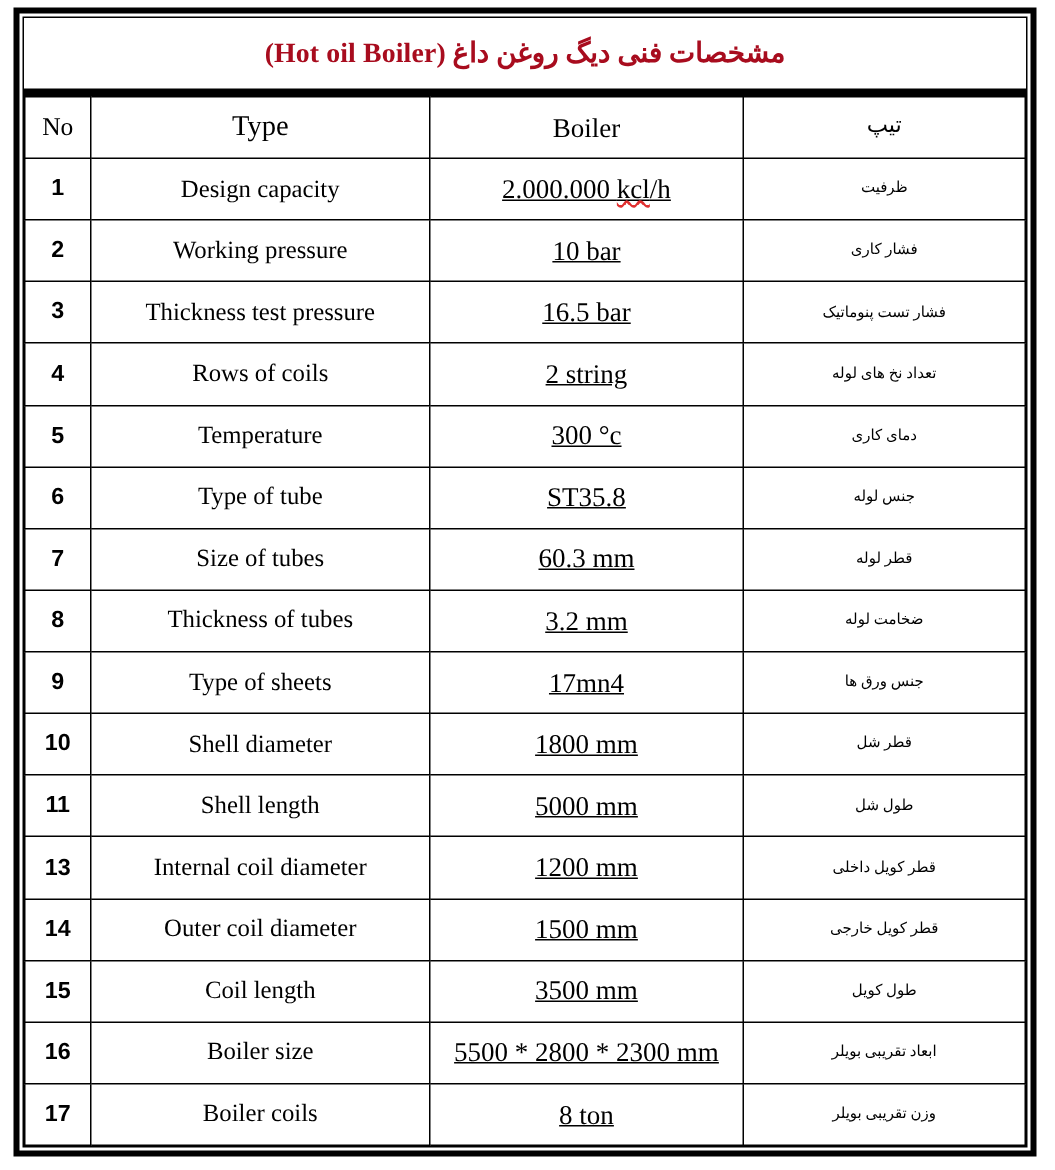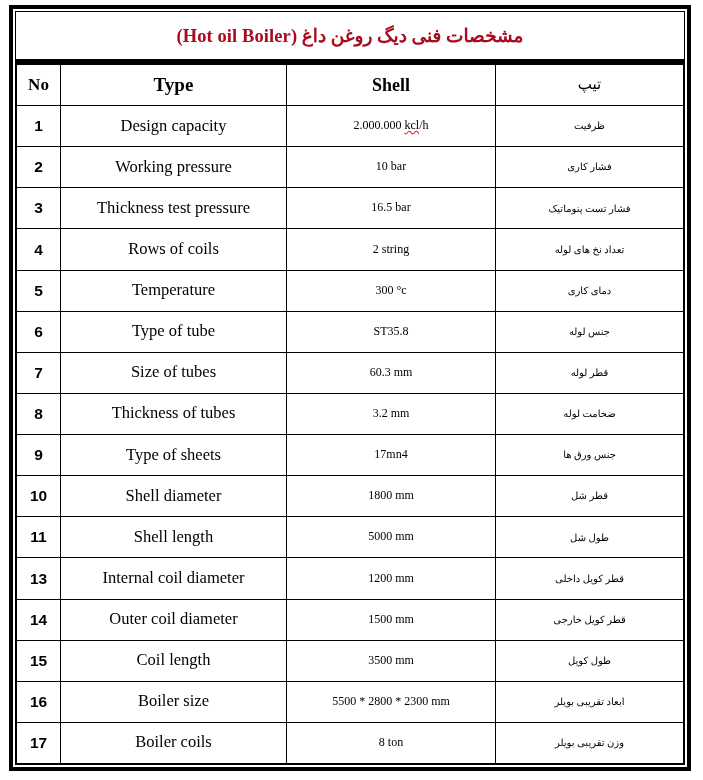--- a/index.html
+++ b/index.html
@@ -83,21 +83,21 @@
   table.spec td {
     border: 1px solid #000000;
     background: #ffffff;
     padding: 0 4px;
     vertical-align: middle;
     line-height: 1.15;
   }
 
   thead th {
     height: 40px;
-    font-weight: bold;
+    font-weight: normal;
   }
   th.h-no     { font-size: 17px; }
   th.h-type   { font-size: 19px; }
   th.h-detail { font-size: 18px; }
   th.h-tip {
     font-size: 15px;
     direction: rtl;
     unicode-bidi: isolate;
     font-weight: normal;
   }
@@ -109,21 +109,22 @@
     font-weight: bold;
     font-size: 15.5px;
     font-family: "Liberation Sans", "DejaVu Sans", sans-serif;
   }
   td.cell-type {
     text-align: center;
     font-size: 16.5px;
   }
   td.cell-detail {
     text-align: center;
-    font-size: 12px;
+    font-size: 18px;
+    text-decoration: underline;
   }
   td.cell-tip {
     text-align: center;
     font-size: 10px;
     direction: rtl;
     unicode-bidi: isolate;
   }
 
   
   .spellcheck {
@@ -148,21 +149,21 @@
           <colgroup>
             <col class="c-no">
             <col class="c-type">
             <col class="c-detail">
             <col class="c-tip">
           </colgroup>
           <thead>
             <tr>
               <th class="h-no">No</th>
               <th class="h-type">Type</th>
-              <th class="h-detail">Shell</th>
+              <th class="h-detail">Boiler</th>
               <th class="h-tip">تیپ</th>
             </tr>
           </thead>
           <tbody id="spec-body">
               <tr>
                 <td class="cell-no">1</td>
                 <td class="cell-type">Design capacity</td>
                 <td class="cell-detail"><span>2.000.000 </span><span class="spellcheck">kcl</span><span>/h</span></td>
                 <td class="cell-tip">ظرفیت</td>
               </tr>

